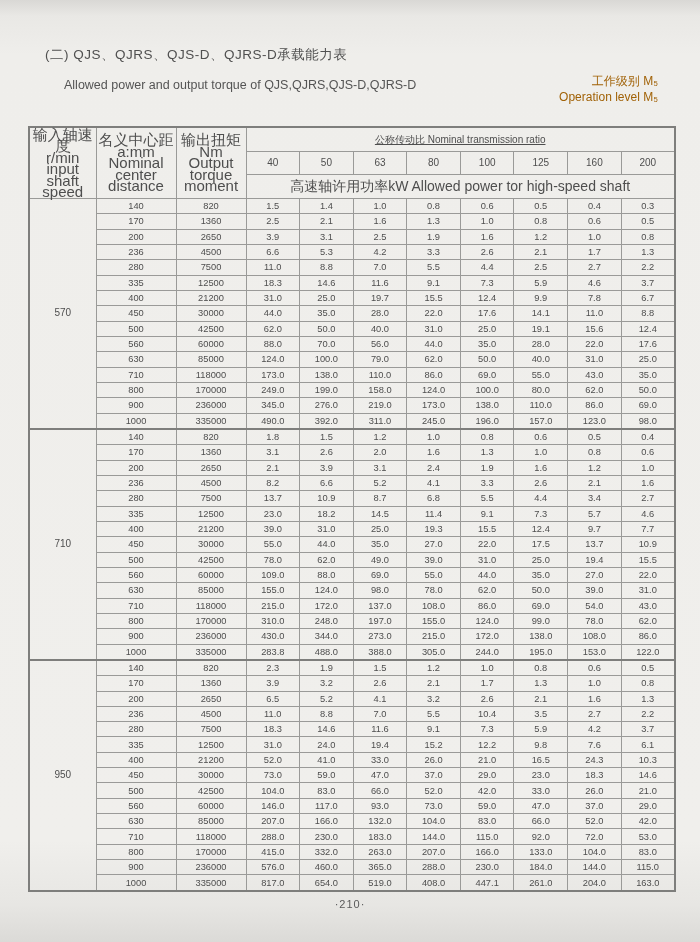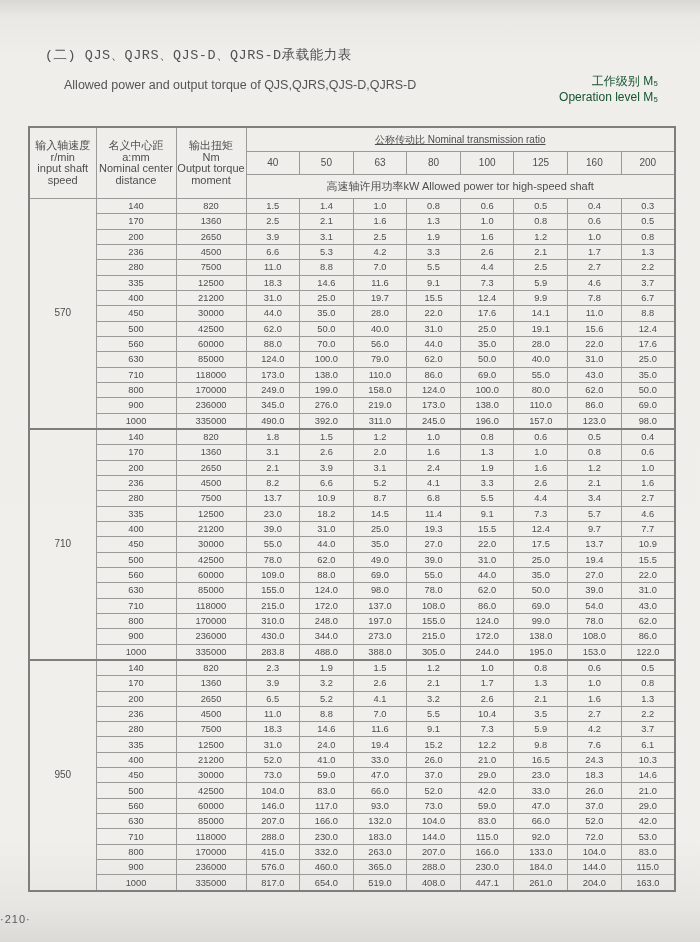--- a/index.html
+++ b/index.html
@@ -3,46 +3,46 @@
 <meta charset="utf-8">
 <style>
   html,body{margin:0;padding:0;}
   body{
     width:700px;height:942px;position:relative;overflow:hidden;
     font-family:"Liberation Sans","DejaVu Sans",sans-serif;
     background:linear-gradient(180deg,#d9d8d5 0px,#e9e8e5 16px,#efeeeb 55px,#f0efec 840px,#e7e6e3 905px,#dbdad7 942px);
     color:#4e4e4e;
   }
   .titles{position:absolute;left:45px;top:46px;}
-  .title-zh{font-size:13.5px;letter-spacing:.5px;color:#505050;font-family:Liberation Mono, monospace;}
+  .title-zh{font-size:13.5px;letter-spacing:.5px;color:#505050;}
   .title-en{font-size:12.5px;margin-left:19px;margin-top:14px;color:#545454;}
-  .level{position:absolute;right:42px;top:73px;text-align:right;font-size:12px;color:#14532d;line-height:16px;}
+  .level{position:absolute;right:42px;top:73px;text-align:right;font-size:12px;color:#a16207;line-height:16px;}
   table{
     position:absolute;left:28px;top:126px;width:646px;
     border-collapse:collapse;table-layout:fixed;
     font-size:9.5px;color:#4e4e4e;
   }
   col.c-speed{width:67px;} col.c-dist{width:80px;} col.c-torq{width:70px;}
   col.c-r{width:53.6px;}
   th,td{
     border:1px solid #9a9a98;text-align:center;vertical-align:middle;
     font-weight:normal;padding:0;
   }
   table{border:2px solid #7e7e7c;}
   thead th{line-height:11.5px;}
-  .hdr-multiline{height:70px;font-size:11px;}
+  .hdr-multiline{height:70px;font-size:15px;}
   .ratio-title{height:23px;font-size:10px;text-decoration:underline;}
   .ratio-num{height:21px;font-size:10px;}
-  .power-hdr{height:23px;font-size:11px;}
+  .power-hdr{height:23px;font-size:14px;}
   tbody td{height:14.34px;line-height:14px;font-size:9.3px;}
   td.speed-cell{font-size:10px;}
   tr.block-start td{border-top:2px solid #7e7e7c;}
   .page-number{
-    position:absolute;left:0;right:0;top:898px;
-    font-size:11px;color:#5a5a5a;letter-spacing:1px;margin-top:15px;
+    position:absolute;left:0;right:0;top:898px;text-align:center;
+    font-size:11px;color:#5a5a5a;letter-spacing:1px;
   }
 </style>
 </head>
 <body>
 
 <div class="titles">
   <div class="title-zh">(二) QJS、QJRS、QJS-D、QJRS-D承载能力表</div>
   <div class="title-en">Allowed power and output torque of QJS,QJRS,QJS-D,QJRS-D</div>
 </div>
 

